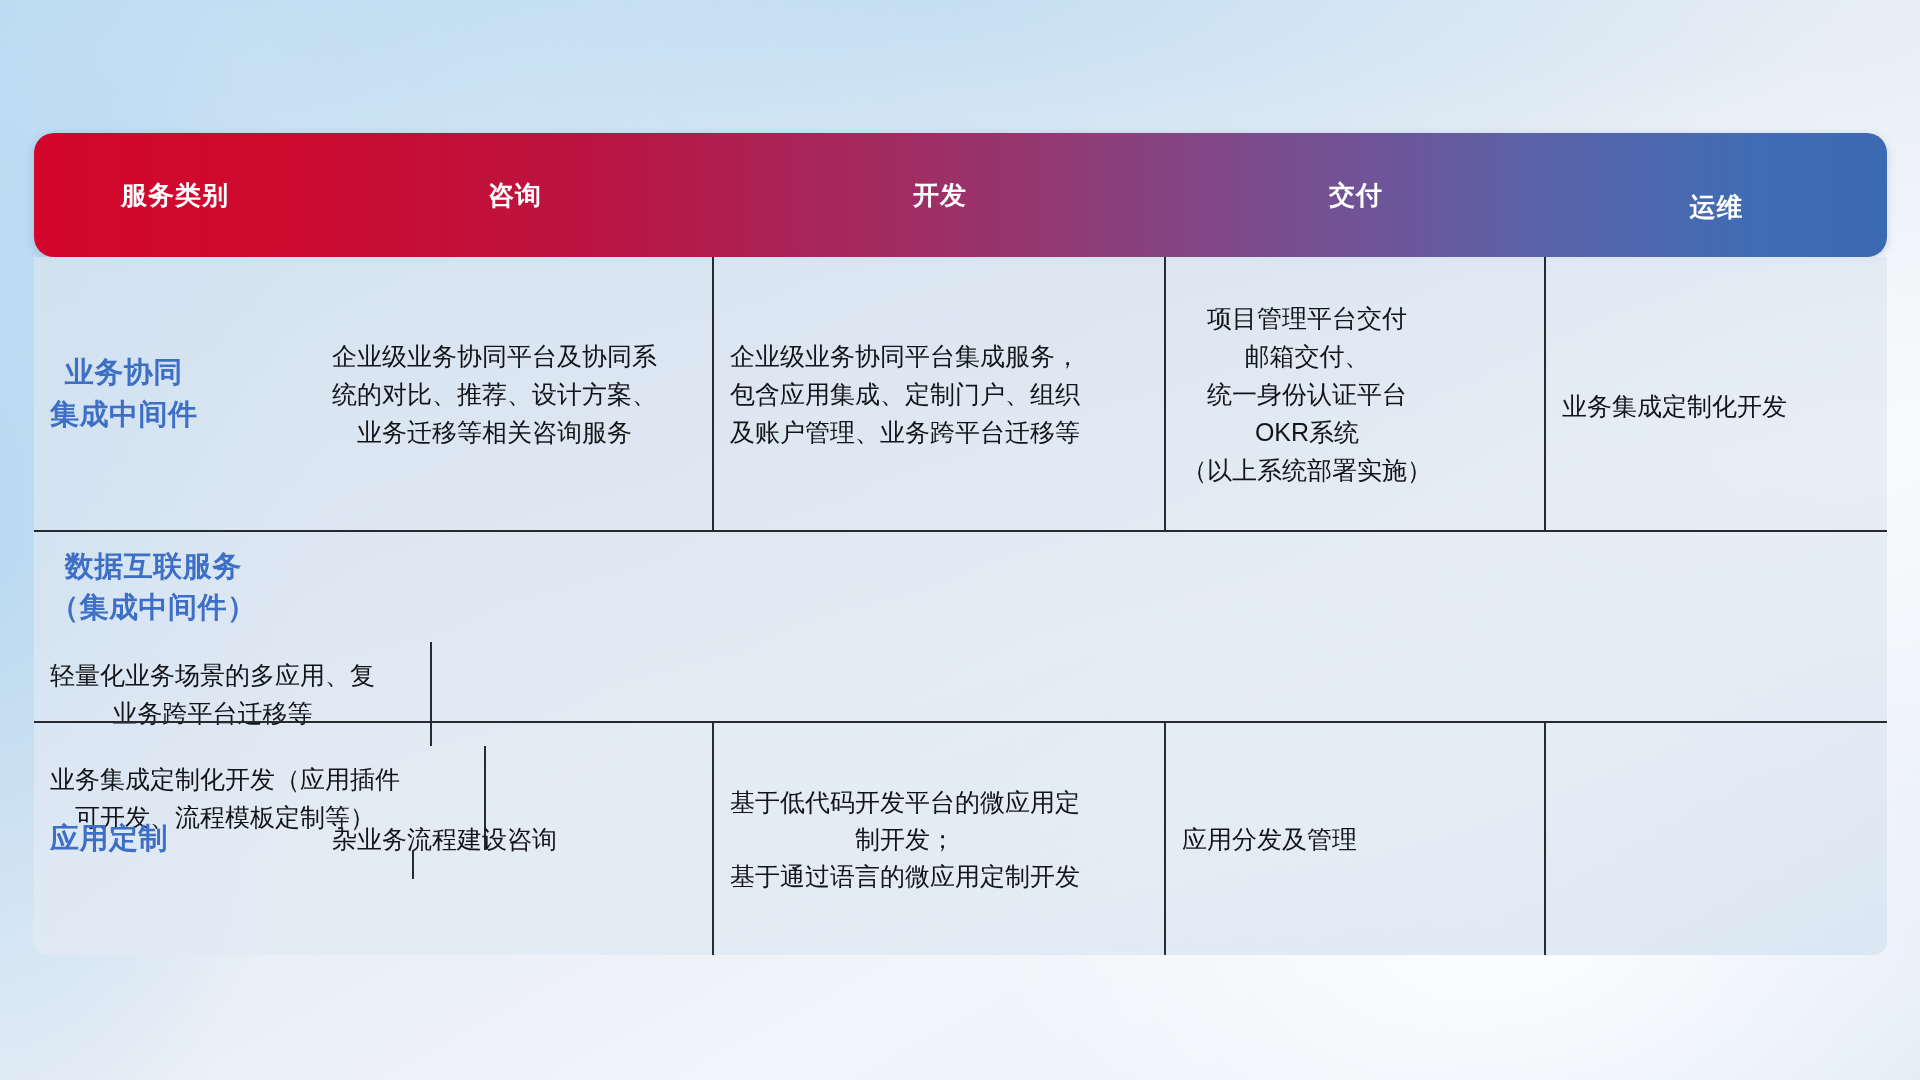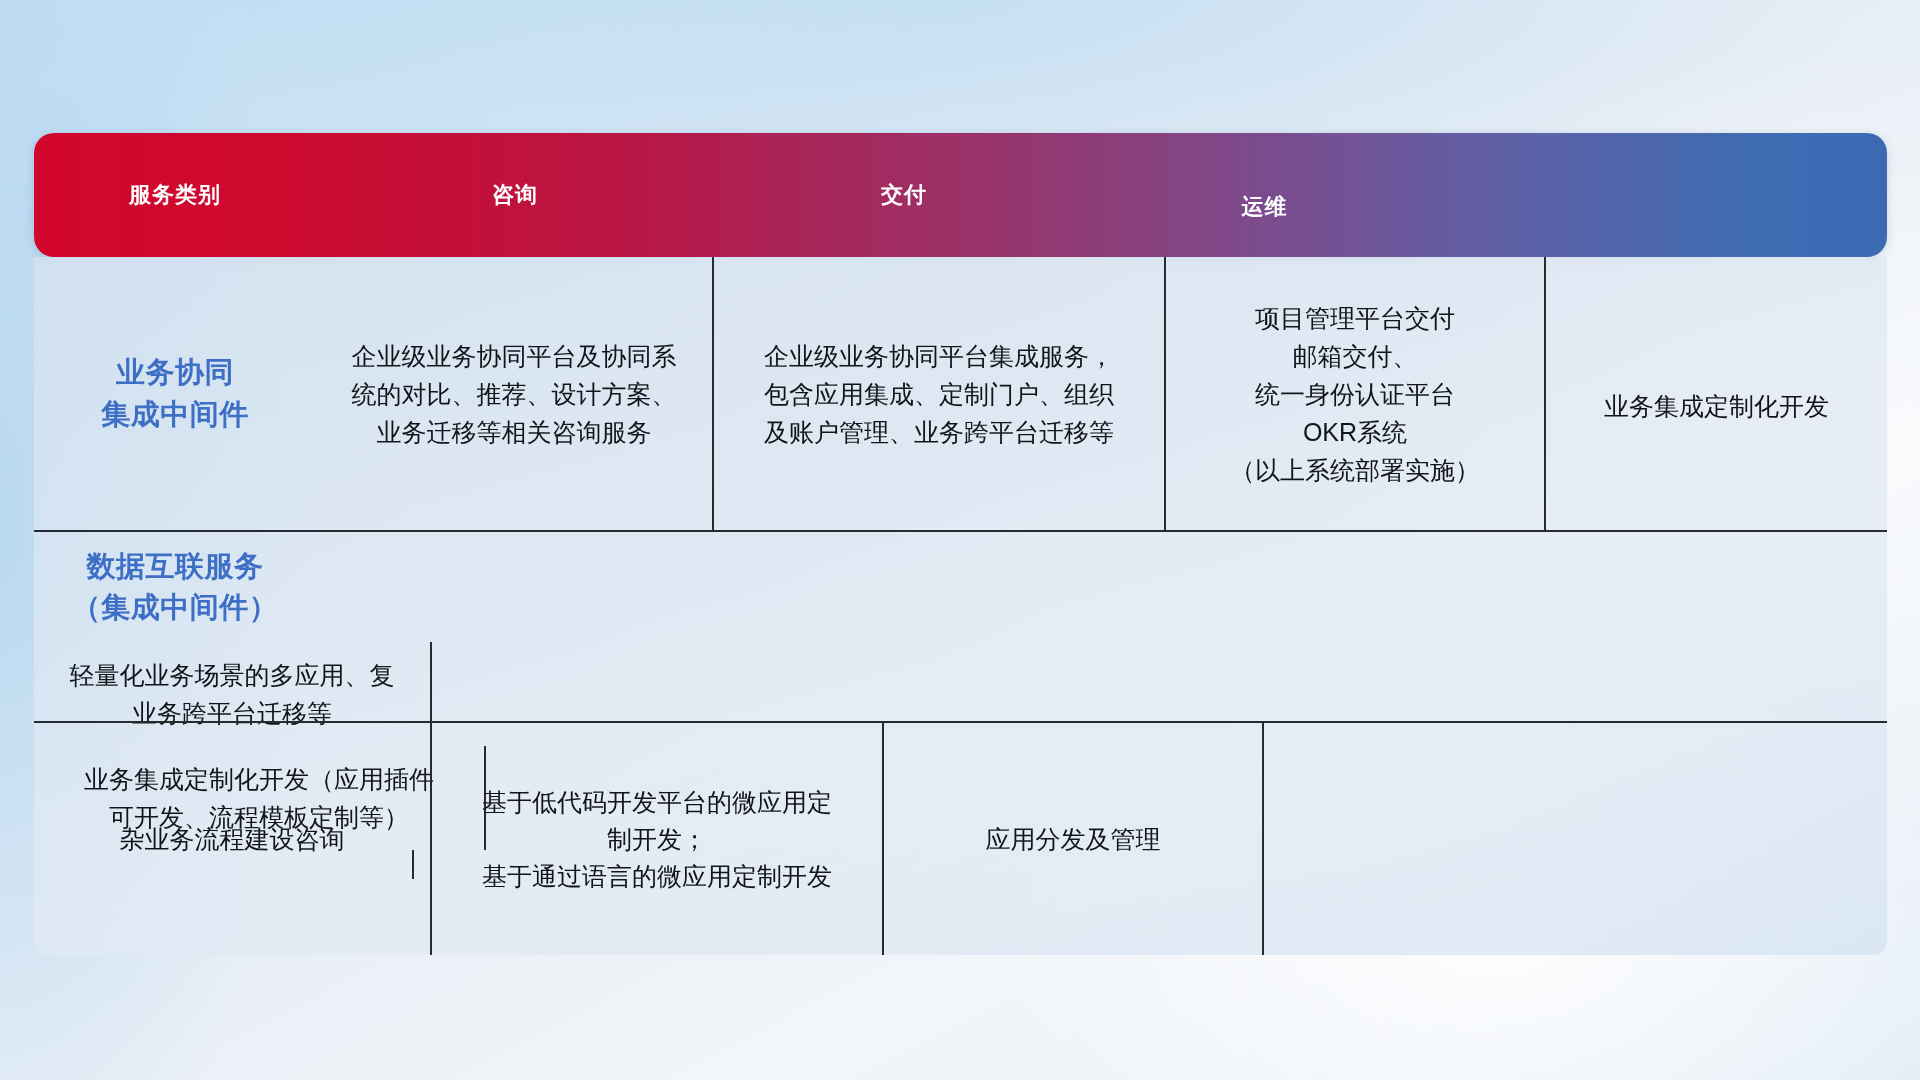--- a/index.html
+++ b/index.html
@@ -59,21 +59,21 @@
       #5b62a8 81%,
       #3f6cb3 93%,
       #3c6ab2 100%);
     display:flex;
     align-items:center;
     overflow:hidden;
     box-shadow:0 2px 10px rgba(40,70,130,.18);
   }
   .thead .hcell{
     color:#ffffff;
-    font-size:22px;
+    font-size:26px;
     font-weight:bold;
     text-align:center;
     letter-spacing:1px;
     white-space:nowrap;
   }
 
   
   .tbody{
     position:relative;
     background:linear-gradient(165deg,
@@ -88,21 +88,21 @@
   .trow{
     display:flex;
     position:relative;
     align-items:stretch;
   }
   .trow + .trow{ border-top:2px solid #262b30; }
 
   .tcell{
     display:flex;
     align-items:center;
-    justify-content:center;
+    justify-content:flex-start;
     padding:14px 16px;
     position:relative;
   }
   
   .tcell.sep{ border-right:2px solid #262b30; }
 
   
   .c1{ width:282px; }
   .c2{ width:398px; }
   .c3{ width:452px; }
@@ -136,20 +136,21 @@
 </head>
 <body>
 
 <div id="stage">
 
   <div class="table-card">
 
     <div class="thead">
       <div class="hcell c1">服务类别</div>
       <div class="hcell c2">咨询</div>
+      <div class="hcell c3">开发</div>
       <div class="hcell c4">交付</div>
       <div class="hcell c5">运维</div>
     </div>
 
     <div class="tbody">
 
       <div class="trow r1">
         <div class="tcell c1">
           <span class="rowlabel">业务协同
 集成中间件</span>
@@ -191,20 +192,23 @@
         </div>
         <div class="tcell c4 sep">
           <span class="celltext empty"></span>
         </div>
         <div class="tcell c5">
           <span class="celltext empty"></span>
         </div>
       </div>
 
       <div class="trow r3">
+        <div class="tcell c1">
+          <span class="rowlabel">应用定制</span>
+        </div>
         <div class="tcell c2 sep">
           <span class="celltext">杂业务流程建设咨询</span>
         </div>
         <div class="tcell c3 sep">
           <span class="celltext tight">基于低代码开发平台的微应用定
 制开发；
 基于通过语言的微应用定制开发</span>
         </div>
         <div class="tcell c4 sep">
           <span class="celltext">应用分发及管理</span>

